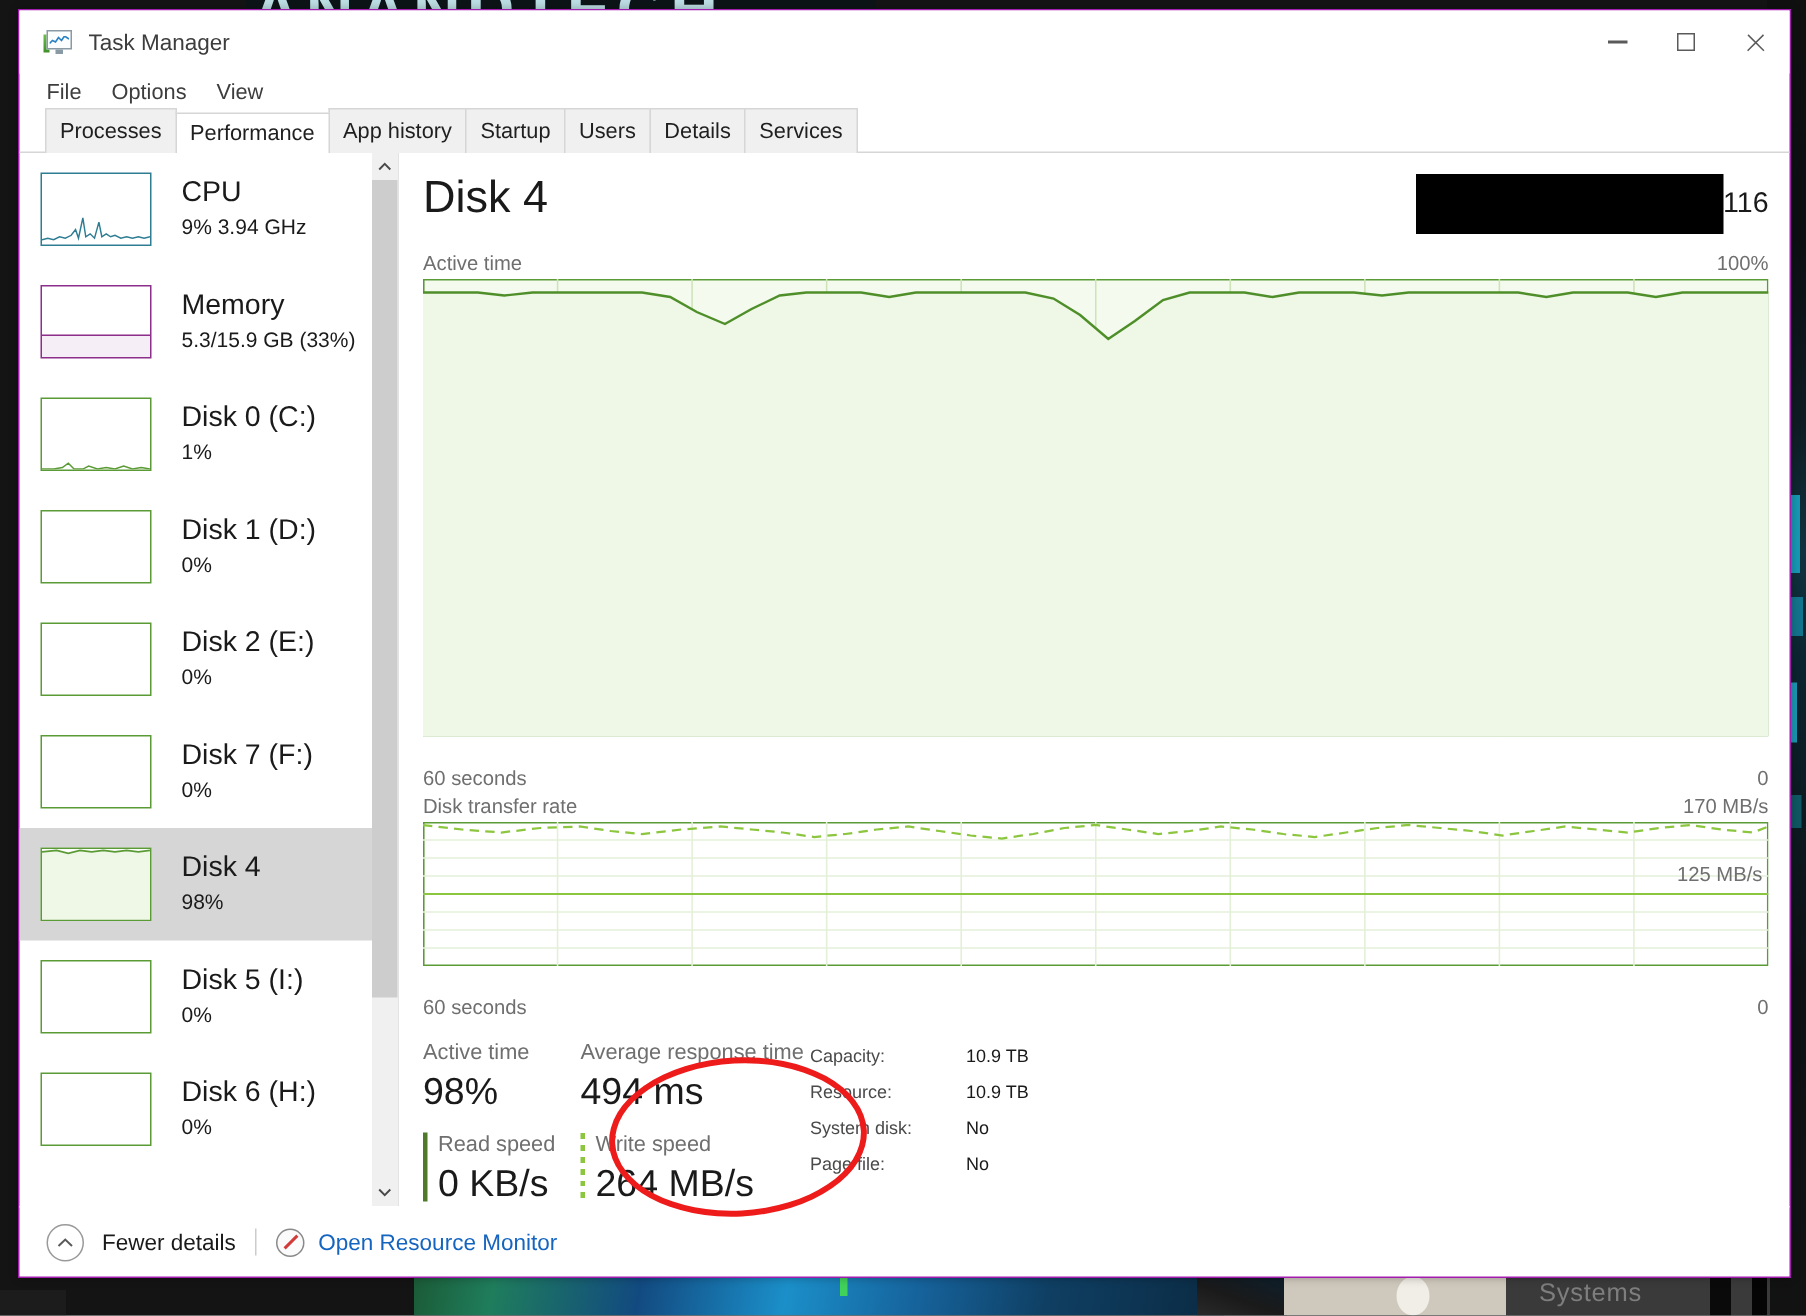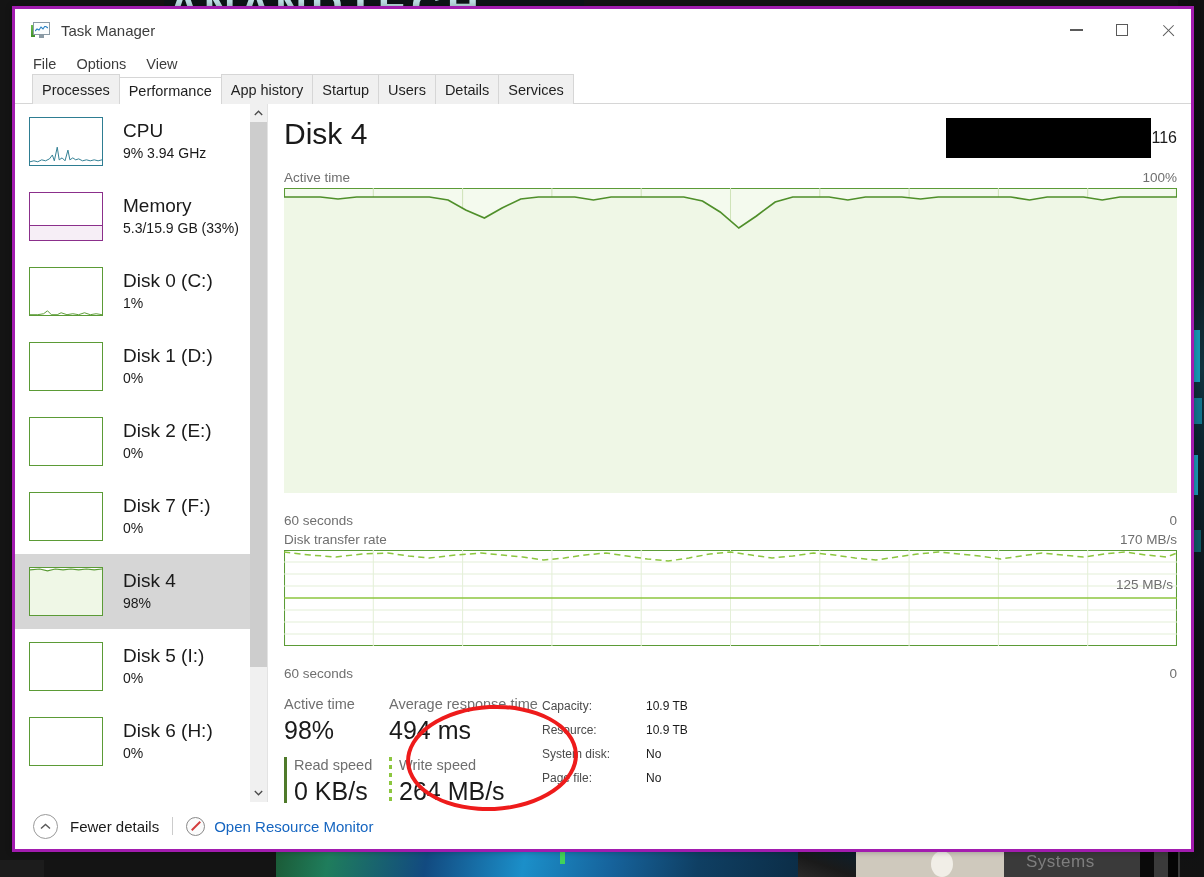--- a/index.html
+++ b/index.html
@@ -66,21 +66,21 @@
     position:absolute; left:1026px; top:852px;
     font-size: 17px; color:#7e7e7e; letter-spacing:.5px;
     font-family:"Liberation Sans", sans-serif; white-space:nowrap;
   }
   .bg-black-blk-1 { position:absolute; left:1140px; top:846px; width:14px; height:31px; background:#0a0a0a; }
   .bg-black-blk-2 { position:absolute; left:1168px; top:846px; width:10px; height:31px; background:#050505; }
 
   
   #window {
     position: absolute; left: 12px; top: 6px; width: 1182px; height: 846px;
-    background: #ffffff; border: 3px solid #a21caf;
+    background: #ffffff; border: 1px solid #a21caf;
     box-shadow: 0 0 6px rgba(0,0,0,.28);
     display: flex; flex-direction: column;
   }
 
   
   .titlebar { height: 42px; display: flex; align-items: center;
     background: #ffffff; flex: none; }
   .tm-icon { width: 20px; height: 17px; margin-left: 16px; position: relative; }
   .tm-icon .screen {
     position:absolute; left:2px; top:0; width:17px; height:13px;
@@ -164,21 +164,21 @@
   .vs-arrow svg { display:block; }
   .vs-track { position:absolute; left:0; top:18px; bottom:18px; width:17px; }
   .vs-thumb { position:absolute; left:0; width:17px; background:#cdcdcd; cursor:default; }
 
   
   .main { flex: 1; min-width: 0; padding: 12px 14px 0 16px; position: relative; }
   .main-head { display:flex; align-items:flex-start; height: 54px; }
   .page-title { font-size: 30px; color: #1a1a1a; line-height: 36px; font-weight: normal; }
   .redaction { margin-left:auto; display:flex; align-items:center; margin-top: 2px; }
   .redact-bar { width: 205px; height: 40px; background:#000000; }
-  .redact-num { font-size: 16px; color:#1a1a1a; line-height:40px; }
+  .redact-num { font-size: 19px; color:#1a1a1a; line-height:40px; }
 
   .chart-label-row {
     display:flex; justify-content:space-between; align-items:flex-end;
     font-size: 13.5px; color:#6f6f6f; padding-bottom: 3px;
   }
   .chart-label-row.tight { padding-top: 4px; }
   .graph { position: relative; width: 100%; }
   .graph svg { display:block; width:100%; }
   .axis-row {
     display:flex; justify-content:space-between;

